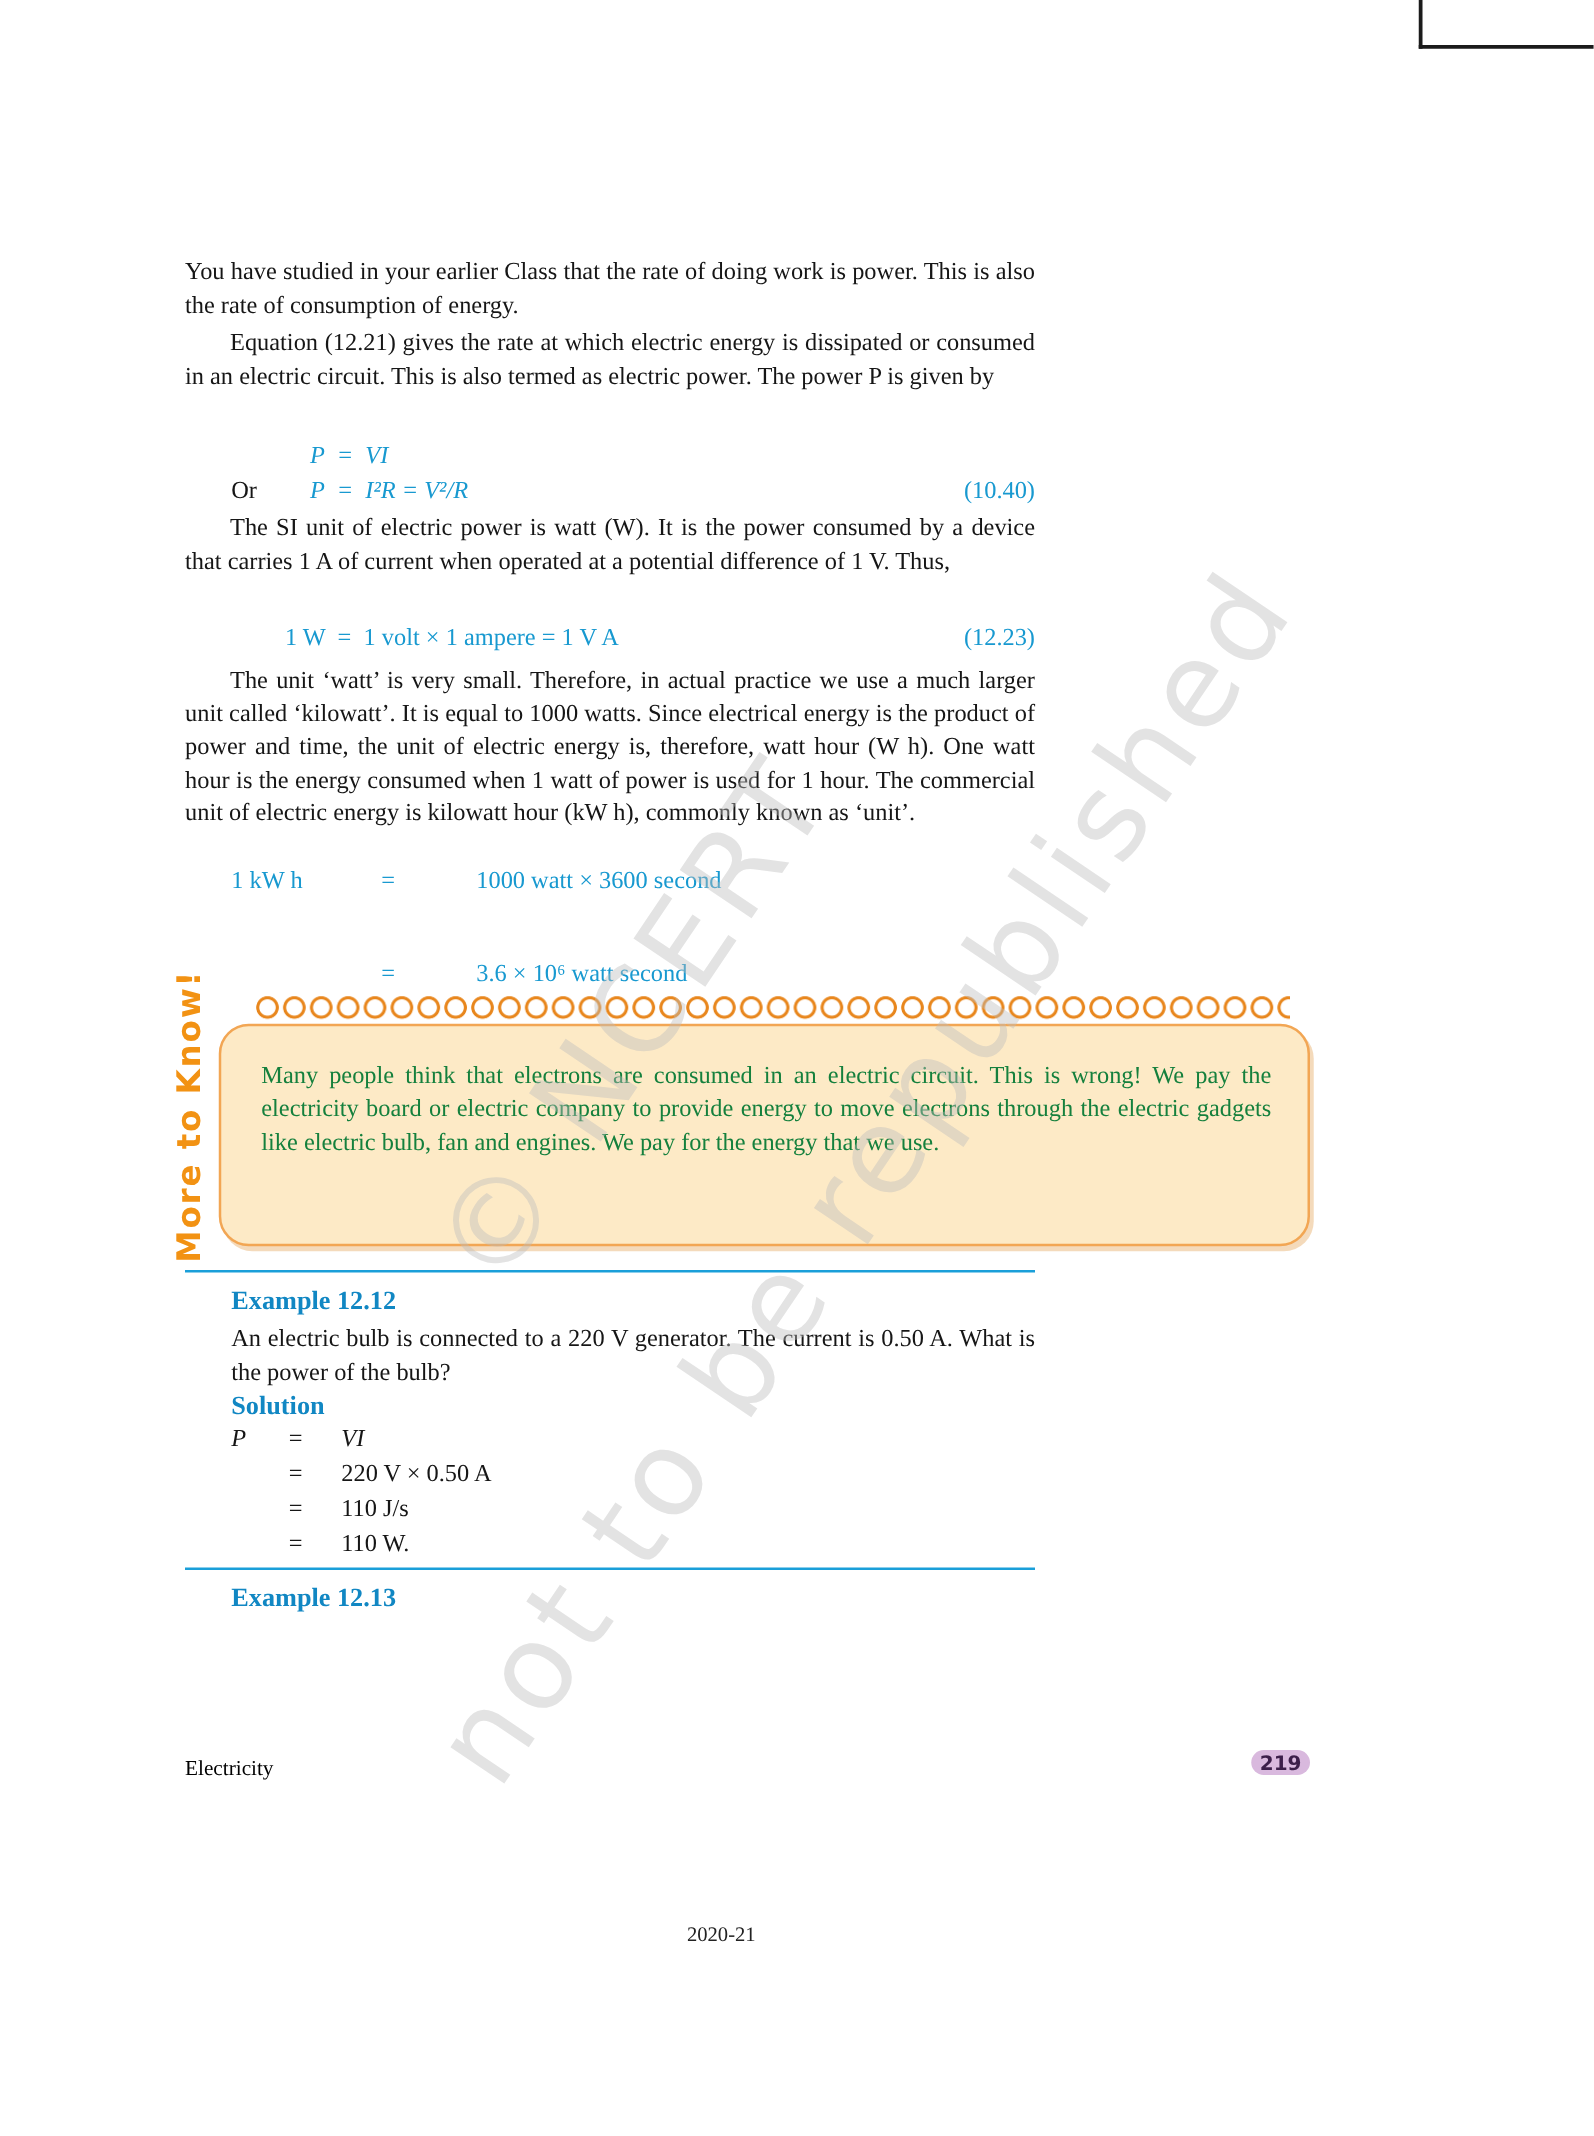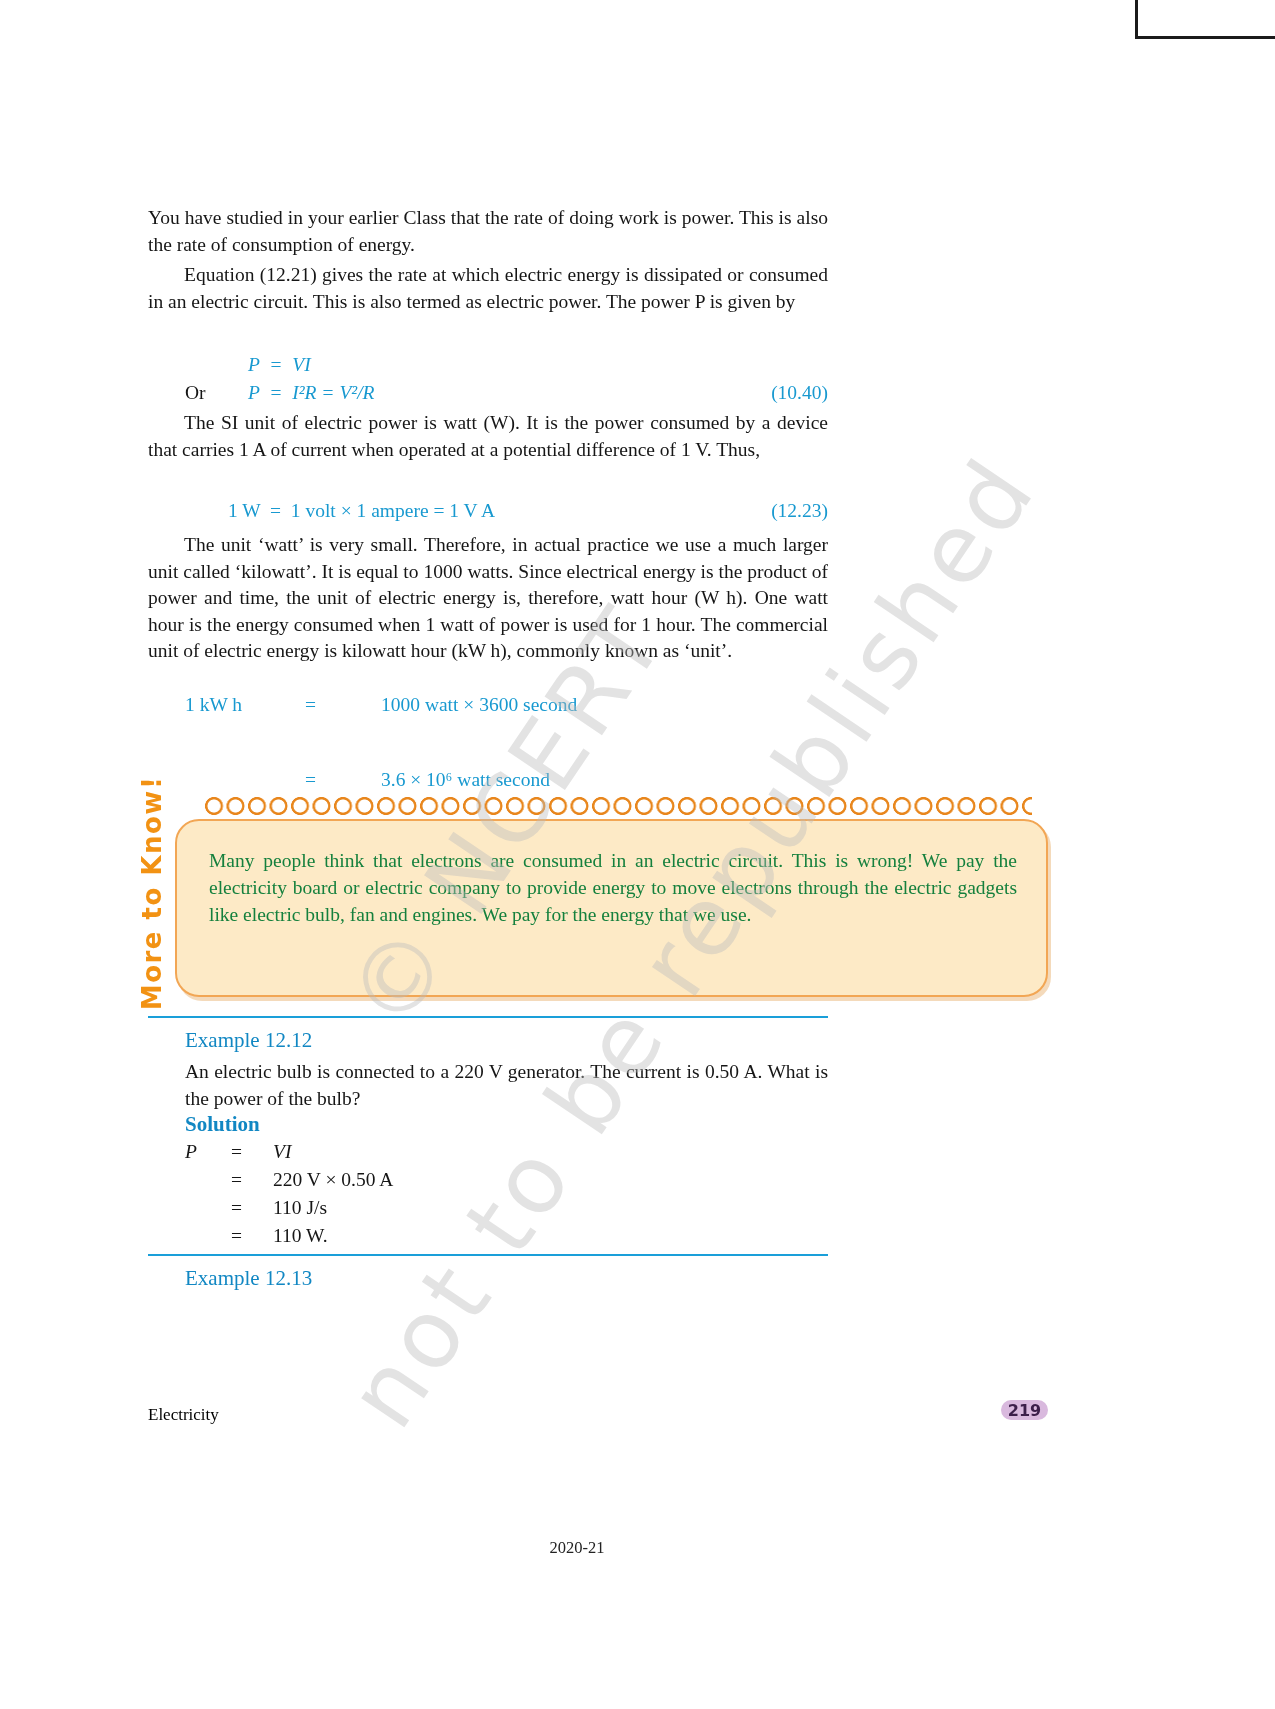--- a/index.html
+++ b/index.html
@@ -44,21 +44,21 @@
     font-family:"DejaVu Sans",sans-serif;font-weight:bold;font-size:26px;
     color:#f29213;letter-spacing:1.5px;}
 
   .watermark{position:absolute;left:600px;top:880px;transform:translate(-50%,-50%) rotate(-56deg);
     z-index:30;pointer-events:none;opacity:0.42;color:#bdbdbd;
     font-family:"DejaVu Sans",sans-serif;font-size:95px;letter-spacing:6px;
     text-align:center;line-height:2.35;white-space:nowrap;}
 
   .rule{position:absolute;left:148px;width:680px;border-top:2.5px solid #1a9fd9;height:0;}
 
-  .ex-title{position:absolute;left:185px;font-size:21px;font-weight:normal;color:#1187c3;}
+  .ex-title{position:absolute;left:185px;font-size:21px;font-weight:bold;color:#1187c3;}
   .ex-body{position:absolute;left:185px;width:643px;font-size:19.5px;line-height:27px;text-align:justify;}
   .sol-label{position:absolute;left:185px;font-size:21px;font-weight:bold;color:#1187c3;}
 
   .sol-grid{position:absolute;left:185px;top:1138px;display:grid;
     grid-template-columns:46px 42px auto;font-size:19.5px;line-height:28px;color:#161616;}
   .sol-grid .lhs{font-style:italic;}
   .sol-grid .rhs-italic{font-style:italic;}
 
   .footer-left{position:absolute;left:148px;top:1405px;font-size:17px;color:#000000;}
   .page-badge{position:absolute;left:1001px;top:1400px;width:47px;height:20px;border-radius:14px;

